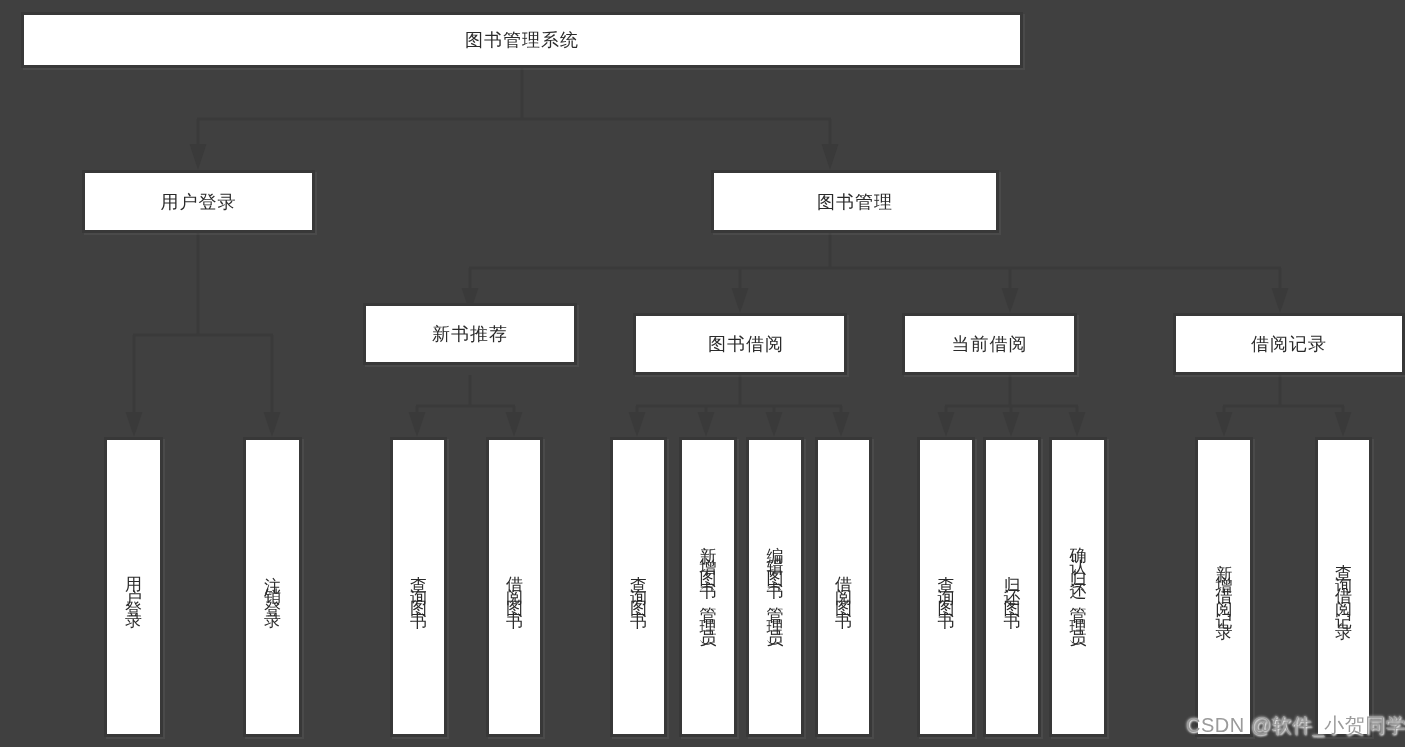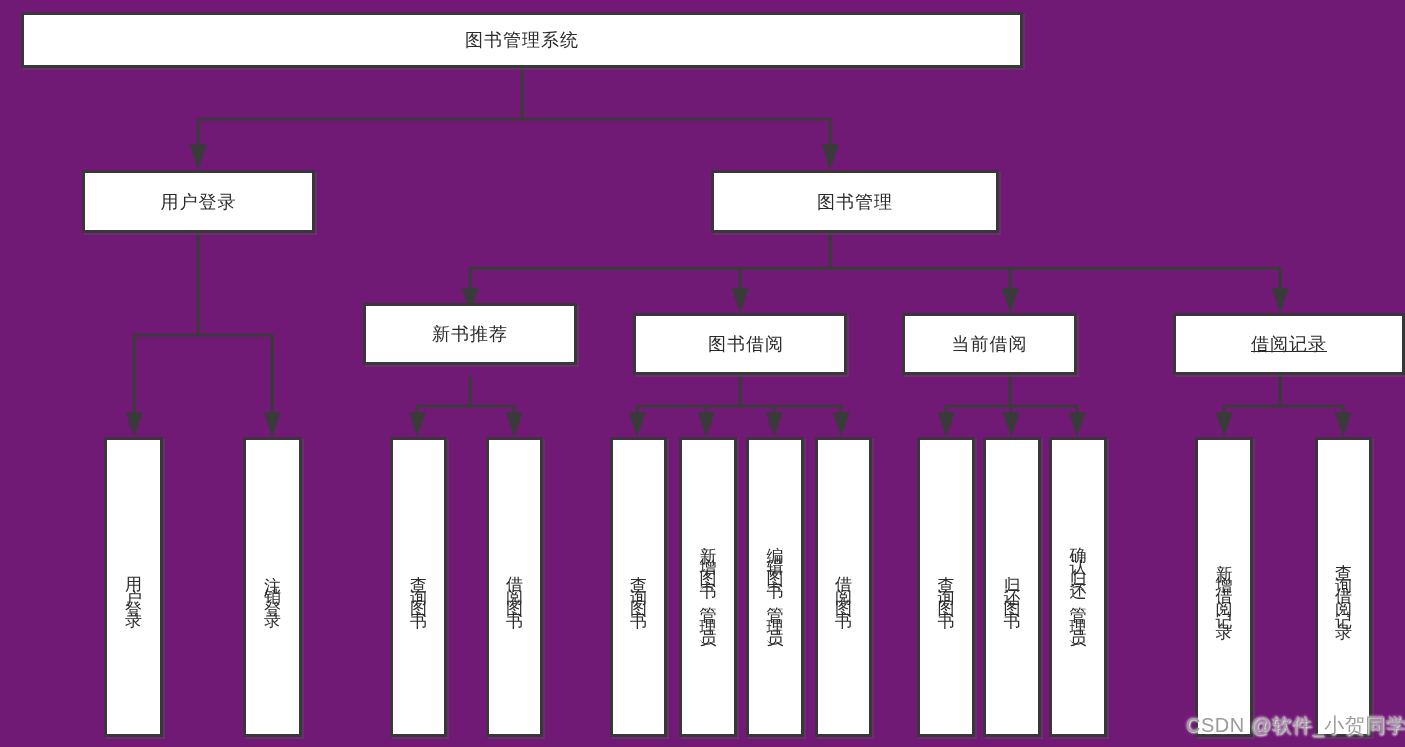--- a/index.html
+++ b/index.html
@@ -4,21 +4,21 @@
 <style>
   html, body {
     margin: 0;
     padding: 0;
     background: #ffffff;
   }
   .stage {
     position: relative;
     width: 1405px;
     height: 747px;
-    background: #701a75;
+    background: #404040;
     overflow: hidden;
     font-family: "Liberation Sans", "DejaVu Sans", sans-serif;
     color: #2a2a2a;
   }
   .wires {
     position: absolute;
     left: 0;
     top: 0;
     z-index: 1;
   }
@@ -110,21 +110,21 @@
   </svg>
 
   <div class="node hnode" style="left:21px; top:12px; width:1002px; height:56px;">图书管理系统</div>
 
   <div class="node hnode" style="left:82px; top:170px; width:233px; height:63px;">用户登录</div>
   <div class="node hnode" style="left:711px; top:170px; width:288px; height:63px;">图书管理</div>
 
   <div class="node hnode" style="left:363px; top:303px; width:214px; height:62px;text-align:right;">新书推荐</div>
   <div class="node hnode" style="left:633px; top:313px; width:214px; height:62px;padding-left:12px;">图书借阅</div>
   <div class="node hnode" style="left:902px; top:313px; width:175px; height:62px;">当前借阅</div>
-  <div class="node hnode" style="left:1173px; top:313px; width:232px; height:62px;text-decoration:underline;">借阅记录</div>
+  <div class="node hnode" style="left:1173px; top:313px; width:232px; height:62px;">借阅记录</div>
 
   <div class="node vnode" style="left:104px; top:437px; width:59px; height:300px;">用户登录</div>
   <div class="node vnode" style="left:243px; top:437px; width:59px; height:300px;">注销登录</div>
 
   <div class="node vnode" style="left:390px; top:437px; width:57px; height:300px;">查询图书</div>
   <div class="node vnode" style="left:486px; top:437px; width:57px; height:300px;">借阅图书</div>
 
   <div class="node vnode" style="left:610px; top:437px; width:57px; height:300px;">查询图书</div>
   <div class="node vnode" style="left:679px; top:437px; width:58px; height:300px;">新增图书（管理员）</div>
   <div class="node vnode" style="left:746px; top:437px; width:58px; height:300px;">编辑图书（管理员）</div>

